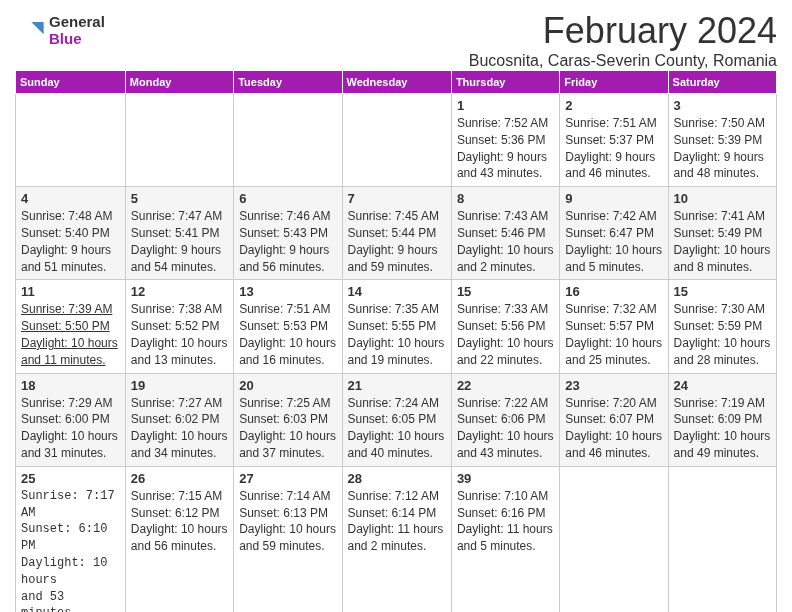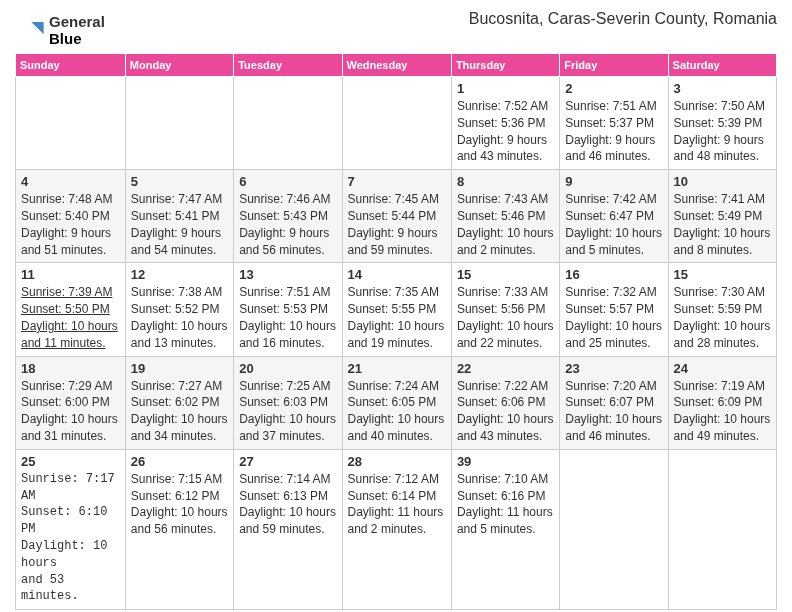--- a/index.html
+++ b/index.html
@@ -7,41 +7,40 @@
       font-family: Arial, sans-serif;
       background: #fff;
       width: 792px;
       min-height: 612px;
       padding: 10px 15px;
     }
     .header-section {
       display: flex;
       justify-content: space-between;
       align-items: flex-start;
-      margin-bottom: 6px;
     }
     .logo {
       display: flex;
       align-items: center;
       margin-top: 4px;
     }
     .logo-text {
       display: flex;
       flex-direction: column;
       line-height: 1.1;
     }
     .logo-general {
       font-size: 15px;
       font-weight: bold;
       color: #333;
     }
     .logo-blue {
       font-size: 15px;
       font-weight: bold;
-      color: #000000;
+      color: #a21caf;
     }
     .logo-icon {
       width: 30px;
       height: 30px;
       margin-right: 4px;
     }
     .title-block {
       text-align: right;
     }
     .month-title {
@@ -52,21 +51,21 @@
     .subtitle {
       font-size: 16px;
       color: #333;
     }
     .calendar {
       width: 100%;
       border-collapse: collapse;
       font-size: 10.5px;
     }
     .calendar thead tr th {
-      background-color: #ec4899;
+      background-color: #a21caf;
       color: #fff;
       font-weight: bold;
       padding: 5px 4px;
       text-align: left;
       border: 1px solid #fff;
       font-size: 11px;
     }
     .calendar tbody tr td {
       border: 1px solid #ccc;
       vertical-align: top;
@@ -105,20 +104,21 @@
       <rect x="0" y="0" width="40" height="40" fill="white"></rect>
       <polygon points="22,8 38,8 38,24" fill="#2b6cb0"></polygon>
       <polygon points="22,8 38,8 38,24" fill="#5ba3d9" opacity="0.5"></polygon>
     </svg>
     <div class="logo-text">
       <span class="logo-general">General</span>
       <span class="logo-blue">Blue</span>
     </div>
   </div>
   <div class="title-block">
+    <div class="month-title">February 2024</div>
     <div class="subtitle">Bucosnita, Caras-Severin County, Romania</div>
   </div>
 </div>
 
 <table class="calendar">
   <thead>
     <tr>
     <th>Sunday</th>
         <th>Monday</th>
         <th>Tuesday</th>

